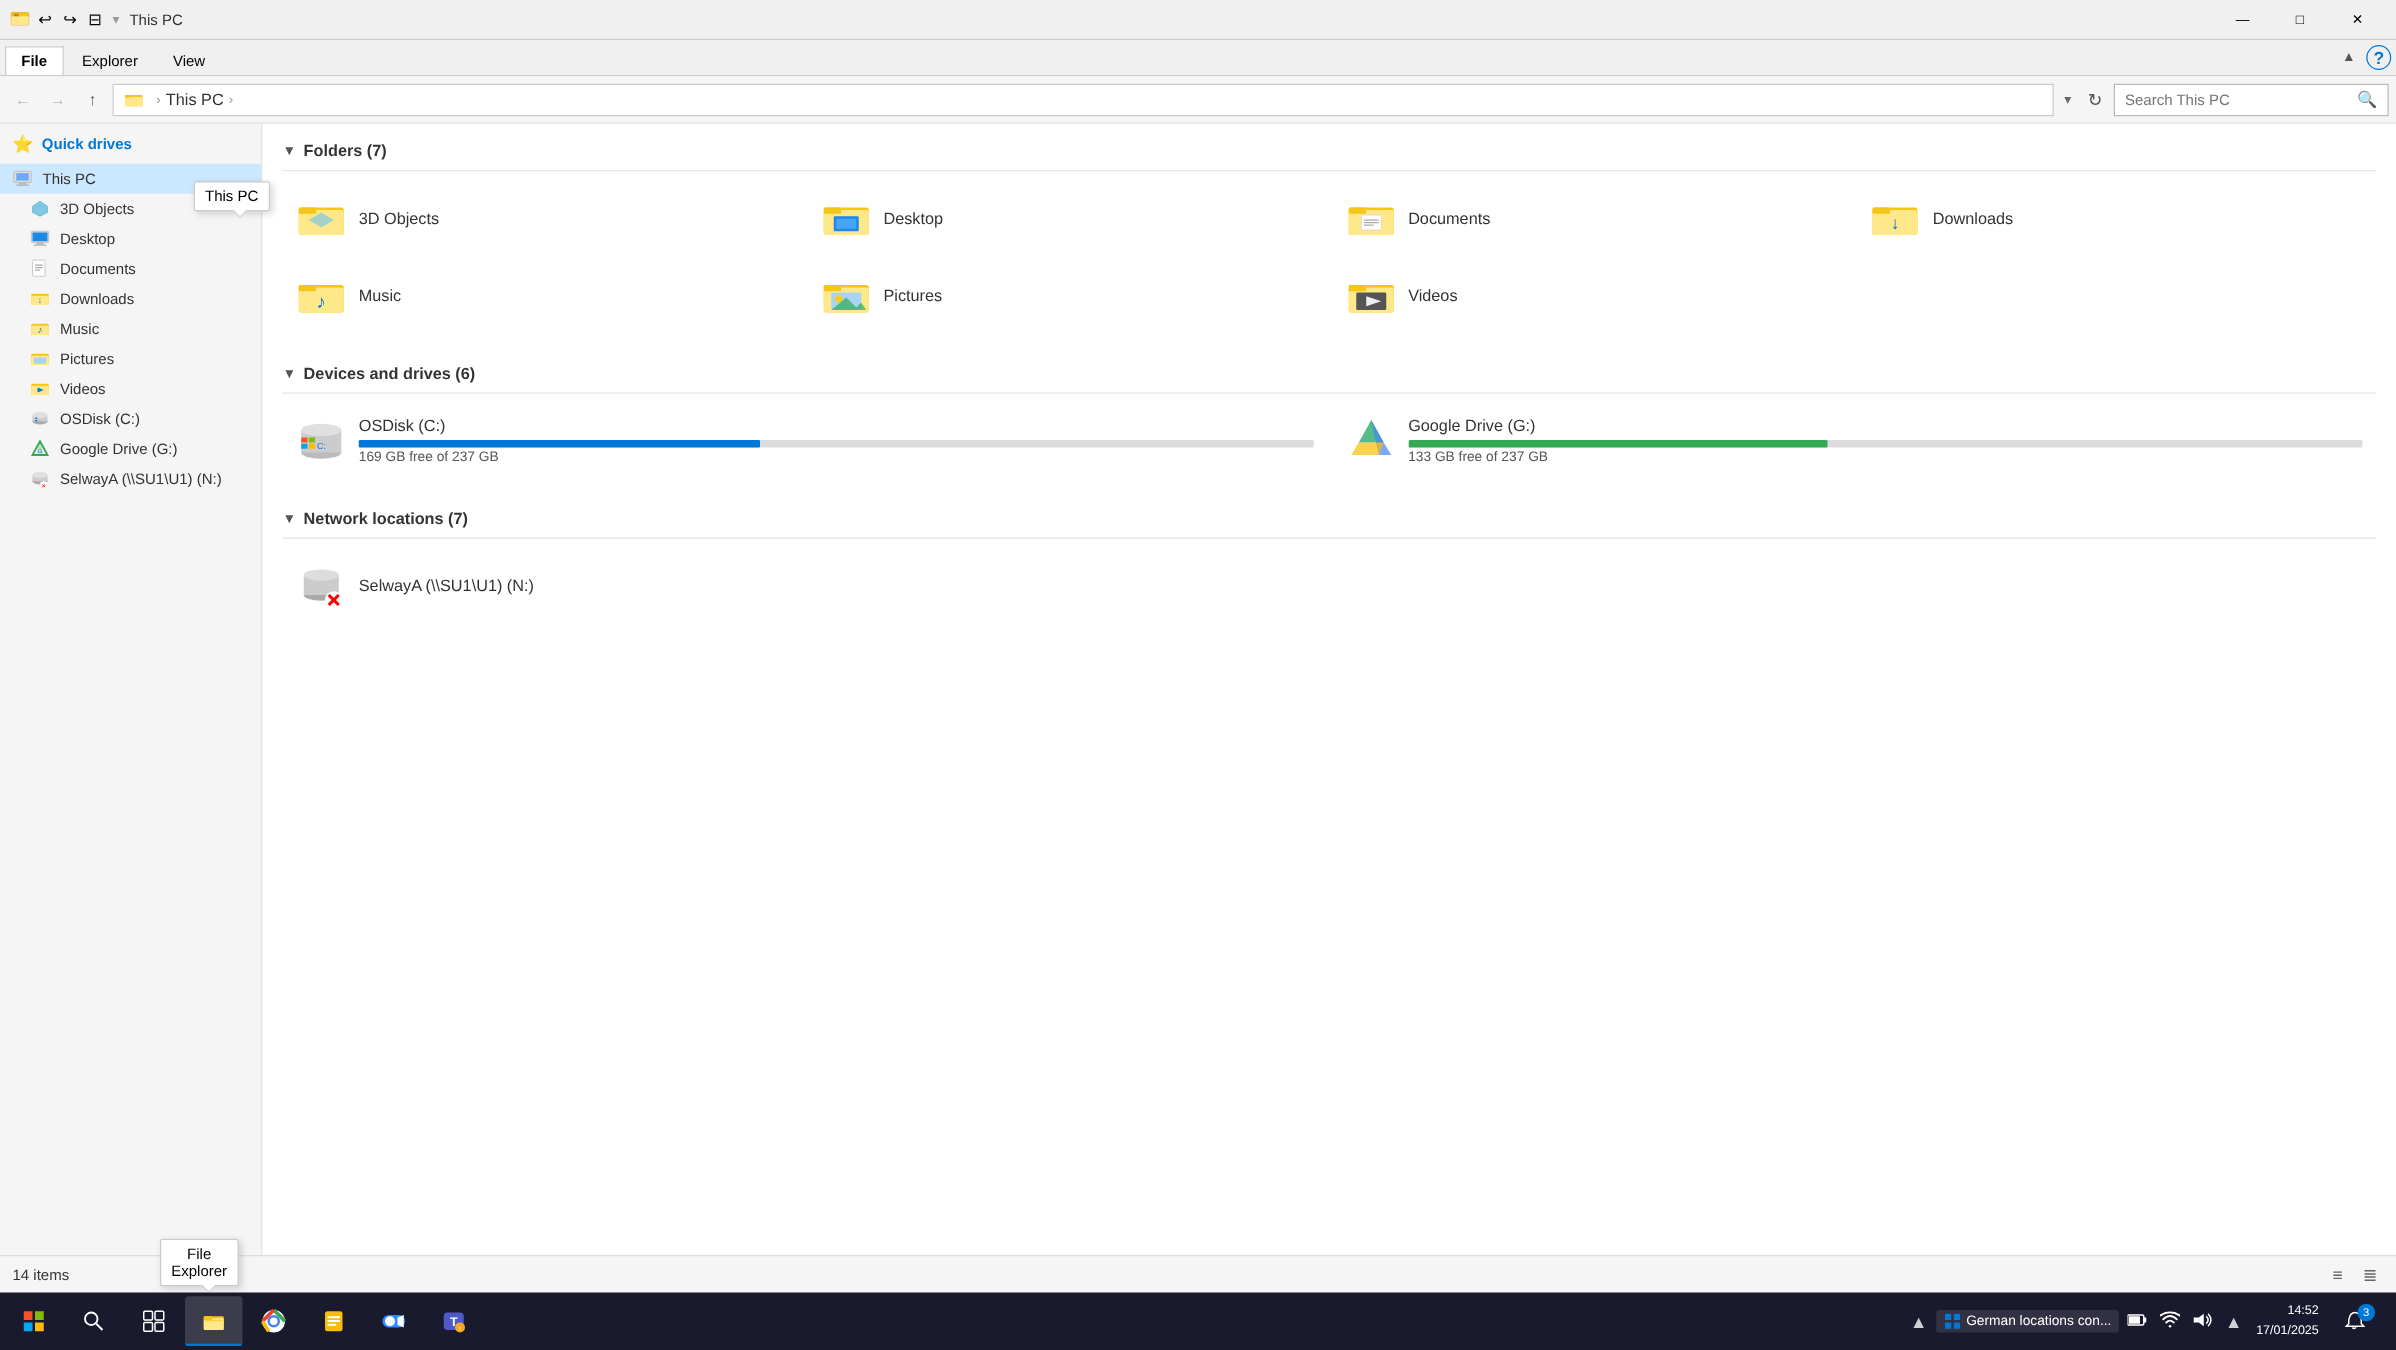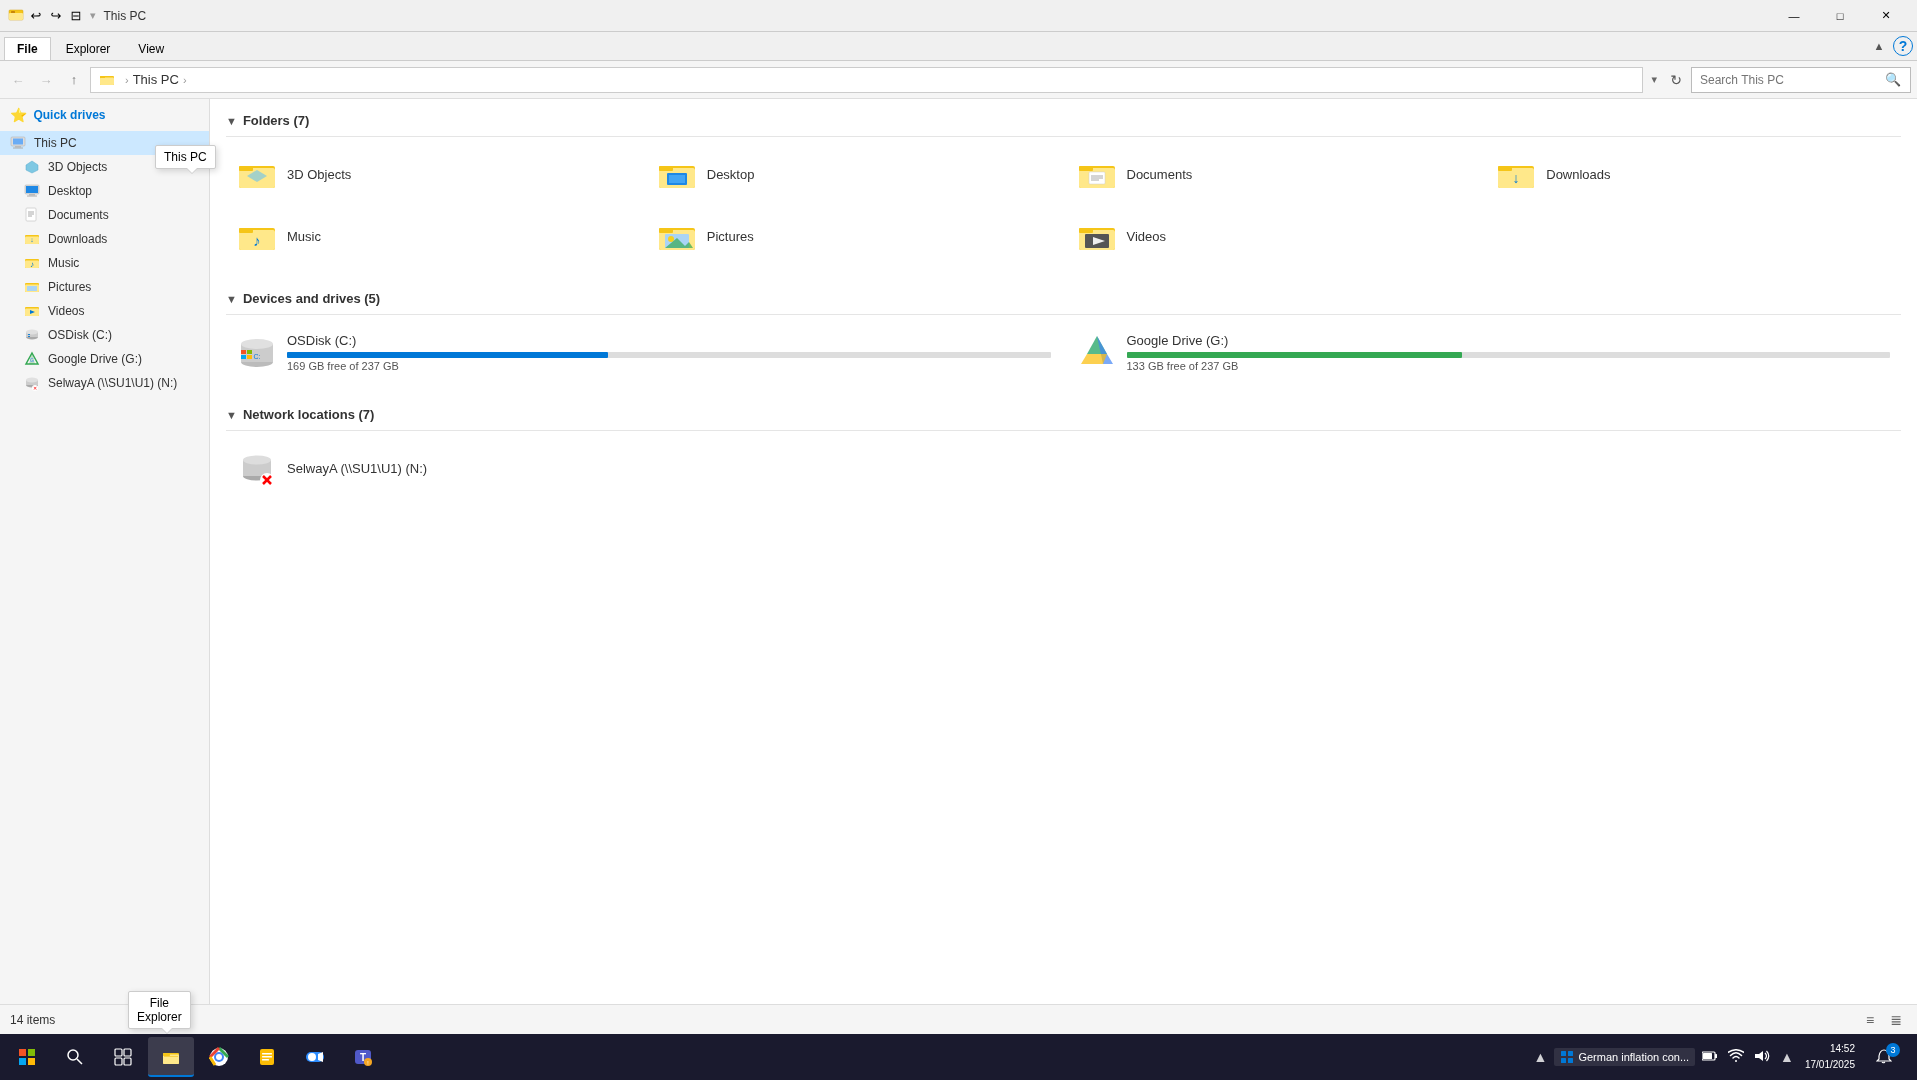--- a/index.html
+++ b/index.html
@@ -537,21 +537,21 @@
           </div>
           <span class="folder-name">Videos</span>
         </div>
 
       </div>
     </div>
 
     <div class="section-group">
       <div class="section-header">
         <span class="section-chevron">▼</span>
-        <span>Devices and drives (5)</span>
+        <span>Devices and drives (6)</span>
       </div>
       <div class="drive-grid">
 
         <div class="drive-item">
           <div class="drive-icon">
             <svg width="40" height="40" viewBox="0 0 40 40">
 
               <ellipse cx="20" cy="30" rx="16" ry="5" fill="#bbb"></ellipse>
               <rect x="4" y="12" width="32" height="18" fill="#ccc"></rect>
               <ellipse cx="20" cy="12" rx="16" ry="5" fill="#e0e0e0"></ellipse>
@@ -725,21 +725,21 @@
 
     <div class="taskbar-sys-icon">▲</div>
 
     <div style="display:flex;align-items:center;gap:4px;background:rgba(255,255,255,0.1);padding:2px 6px;border-radius:2px;cursor:pointer;">
       <svg width="14" height="14" viewBox="0 0 14 14">
         <rect x="1" y="1" width="5" height="5" rx="0.5" fill="#0078d7"></rect>
         <rect x="8" y="1" width="5" height="5" rx="0.5" fill="#0078d7"></rect>
         <rect x="1" y="8" width="5" height="5" rx="0.5" fill="#0078d7"></rect>
         <rect x="8" y="8" width="5" height="5" rx="0.5" fill="#0078d7"></rect>
       </svg>
-      <span style="color:white;font-size:11px;">German inflation con...</span>
+      <span style="color:white;font-size:11px;">German locations con...</span>
     </div>
 
     <div class="taskbar-sys-icon">
       <svg width="16" height="12" viewBox="0 0 16 12">
         <rect x="0" y="2" width="13" height="8" rx="1" fill="none" stroke="white" stroke-width="1.2"></rect>
         <rect x="13" y="4" width="2" height="4" rx="0.5" fill="white"></rect>
         <rect x="1" y="3" width="9" height="6" rx="0.5" fill="white"></rect>
       </svg>
     </div>
 

